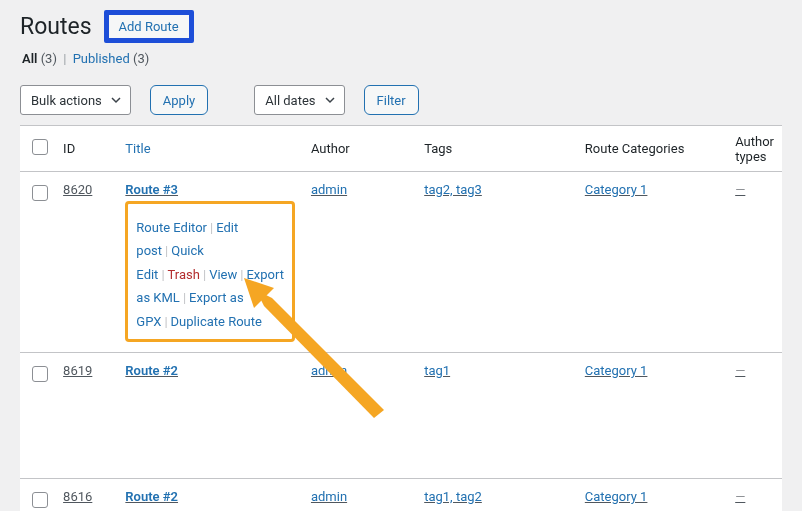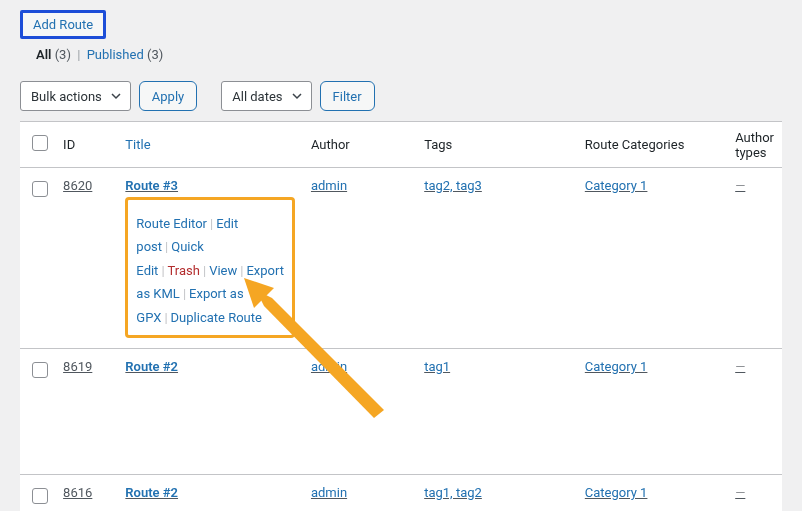--- a/index.html
+++ b/index.html
@@ -24,42 +24,42 @@
     margin-bottom: 8px;
   }
   h1 {
     font-size: 23px;
     font-weight: 400;
     color: #1d2327;
     margin: 0;
   }
   .page-title-action {
     display: inline-block;
-    border: 3px solid #1d4ed8;
+    border: 5px solid #1d4ed8;
     color: #2271b1;
     padding: 4px 10px;
     font-size: 13px;
     background: #f6f7f7;
     border-radius: 2px;
     cursor: pointer;
     text-decoration: none;
   }
   .subsubsub {
     font-size: 13px;
-    margin: 0 0 10px 16px;
+    margin: 0 0 10px 2px;
     color: #3c434a;
   }
   .subsubsub .filter-link { color:#2271b1; text-decoration: none; cursor:pointer; }
   .subsubsub .current { color:#1d2327; font-weight: 600; }
   .subsubsub .count { color:#50575e; }
   .subsubsub .sep    { color:#9ca2a7; margin:0 3px; }
   .tablenav {
     display: flex;
     align-items: center;
-    gap: 8px;
+    gap: 19px;
     margin: 19px 0 10px 0;
   }
   .select {
     position: relative;
     display: inline-flex;
     align-items: center;
     background: #fff;
     border: 1px solid #8c8f94;
     border-radius: 3px;
     height: 28px;
@@ -166,20 +166,21 @@
     top: 278px;
     pointer-events:none;
   }
 </style>
 </head>
 <body>
 
 <div class="wrap" style="position:relative;">
 
   <div class="heading-row">
+    <h1>Routes</h1>
     <a class="page-title-action">Add Route</a>
   </div>
 
   <div class="subsubsub">
     <a class="filter-link current">All</a>
     <span class="count">(3)</span>
     <span class="sep">|</span>
     <a class="filter-link">Published</a>
     <span class="count">(3)</span>
   </div>

